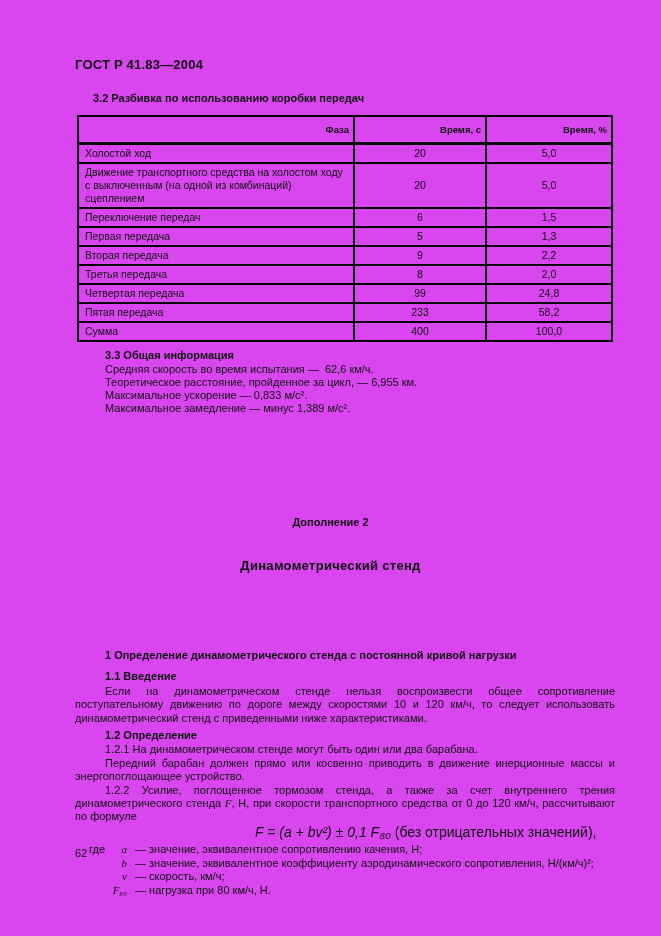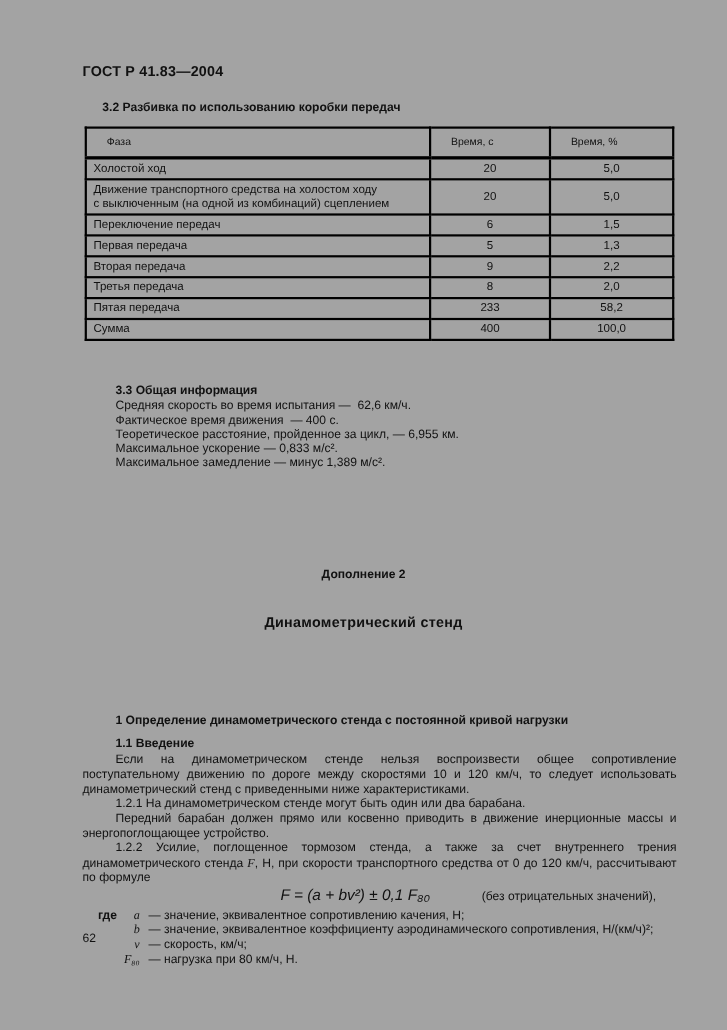--- a/index.html
+++ b/index.html
@@ -2,49 +2,49 @@
 <html><head>
 <meta charset="utf-8">
 <style>
   * { box-sizing: border-box; margin: 0; padding: 0; }
   html, body { background: #e8e8e8; }
   body { font-family: "Liberation Sans", sans-serif; color: #111; }
   .page {
     position: relative;
     width: 661px; height: 936px;
     margin: 0 auto;
-    background: #a3a3a3;
+    background: #d946ef;
     overflow: hidden;
   }
   .doc-code {
     position: absolute; left: 75px; top: 57px;
     font-size: 13px; font-weight: bold; letter-spacing: .2px;
   }
   .sec32-title {
     position: absolute; left: 93px; top: 92px;
     font-size: 11px; font-weight: bold;
   }
   table.gear-table {
     position: absolute; left: 77px; top: 115px;
     width: 536px;
     border-collapse: collapse;
     font-size: 10.5px;
   }
   table.gear-table th, table.gear-table td {
     border: 2px solid #000;
   }
   table.gear-table th {
-    font-weight: normal; font-size: 9.5px;
-    text-align: left; padding: 7px 18px;
+    font-weight: bold; font-size: 9.5px;
+    text-align: right; padding: 7px 4px;
     border-bottom: 3px solid #000;
   }
   table.gear-table td { padding: 2px 6px; line-height: 13px; }
   td.phase-cell { text-align: left; white-space: pre-line; padding-left: 5px; }
-  td.num-cell { text-align: center; width: 109px; }
-  td.pct-cell { text-align: center; width: 112px; }
+  td.num-cell { text-align: center; width: 132px; }
+  td.pct-cell { text-align: center; width: 126px; }
   .sec33 {
     position: absolute; left: 105px; top: 349px;
     font-size: 11px; line-height: 12.9px;
   }
   .sec33 .sec33-title { font-weight: bold; margin-bottom: 1px; }
   .sec33 .info-line { white-space: pre; }
   .supplement {
     position: absolute; left: 0; right: 0; top: 515px;
     text-align: center; font-size: 11px; font-weight: bold; line-height: 15px;
   }
@@ -55,24 +55,24 @@
   .sec1 {
     position: absolute; left: 75px; top: 649px; width: 540px;
     font-size: 11px; line-height: 13.4px;
   }
   .s1-h { font-weight: bold; padding-left: 30px; margin-bottom: 8px; }
   .s1-h2 { font-weight: bold; padding-left: 30px; margin-bottom: 1px; margin-top: 4px; }
   .sec1 p { text-indent: 30px; text-align: justify; }
   .var { font-family: "Liberation Serif", serif; font-style: italic; }
   .formula-line { text-align: left; padding-left: 180px; margin: 2px 0 3px 0; }
   .formula-math { font-family: Liberation Sans, sans-serif; font-style: italic; font-size: 14px; }
-  .formula-note { font-size: 11px; margin-left: 44px; }
+  .formula-note { font-size: 14px; }
   .defs { margin-top: 1px; }
   .def-row { display: flex; align-items: baseline; }
-  .where-label { width: 26px; padding-left: 14px; flex: none; font-weight: bold; }
+  .where-label { width: 26px; padding-left: 14px; flex: none; }
   .def-term {
     width: 34px; flex: none; text-align: right; padding-right: 8px;
     font-family: "Liberation Serif", serif; font-style: italic;
   }
   .def-text { flex: 1; }
   .page-number {
     position: absolute; left: 75px; top: 847px; font-size: 11px;
   }
 </style>
 </head>
@@ -118,51 +118,56 @@
         <td class="phase-cell">Вторая передача</td>
         <td class="num-cell">9</td>
         <td class="pct-cell">2,2</td>
       </tr>
       <tr>
         <td class="phase-cell">Третья передача</td>
         <td class="num-cell">8</td>
         <td class="pct-cell">2,0</td>
       </tr>
       <tr>
+        <td class="phase-cell">Четвертая передача</td>
+        <td class="num-cell">99</td>
+        <td class="pct-cell">24,8</td>
+      </tr>
+      <tr>
         <td class="phase-cell">Пятая передача</td>
         <td class="num-cell">233</td>
         <td class="pct-cell">58,2</td>
       </tr>
       <tr>
         <td class="phase-cell">Сумма</td>
         <td class="num-cell">400</td>
         <td class="pct-cell">100,0</td>
       </tr>
     </tbody>
   </table>
 
   <div class="sec33">
     <div class="sec33-title">3.3 Общая информация</div>
     <div class="info-line">Средняя скорость во время испытания —  62,6 км/ч.</div>
-    <div class="info-line">Фактическое время движения  — 400 с.</div>
     <div class="info-line">Теоретическое расстояние, пройденное за цикл, — 6,955 км.</div>
     <div class="info-line">Максимальное ускорение — 0,833 м/с².</div>
     <div class="info-line">Максимальное замедление — минус 1,389 м/с².</div>
   </div>
 
   <div class="supplement">
     <div>Дополнение 2</div>
   </div>
 
   <div class="doc-title">Динамометрический стенд</div>
 
   <div class="sec1">
     <div class="s1-h">1 Определение динамометрического стенда с постоянной кривой нагрузки</div>
     <div class="s1-h2">1.1 Введение</div>
     <p>Если на динамометрическом стенде нельзя воспроизвести общее сопротивление поступательному движению по дороге между скоростями 10 и 120 км/ч, то следует использовать динамометрический стенд с приведенными ниже характеристиками.</p>
+    <div class="s1-h2">1.2 Определение</div>
     <p>1.2.1 На динамометрическом стенде могут быть один или два барабана.</p>
     <p>Передний барабан должен прямо или косвенно приводить в движение инерционные массы и энергопоглощающее устройство.</p>
     <p><span>1.2.2 Усилие, поглощенное тормозом стенда, а также за счет внутреннего трения динамометрического стенда </span><span class="var">F</span><span>, Н, при скорости транспортного средства от 0 до 120 км/ч, рассчитывают по формуле</span></p>
     <div class="formula-line"><span class="formula-math">F = (a + bv²) ± 0,1 F₈₀</span><span class="formula-note"> (без отрицательных значений),</span></div>
     <div class="defs">
       <div class="def-row">
         <span class="where-label">где</span>
         <span class="def-term">a</span>
         <span class="def-text">— значение, эквивалентное сопротивлению качения, Н;</span>
       </div>

